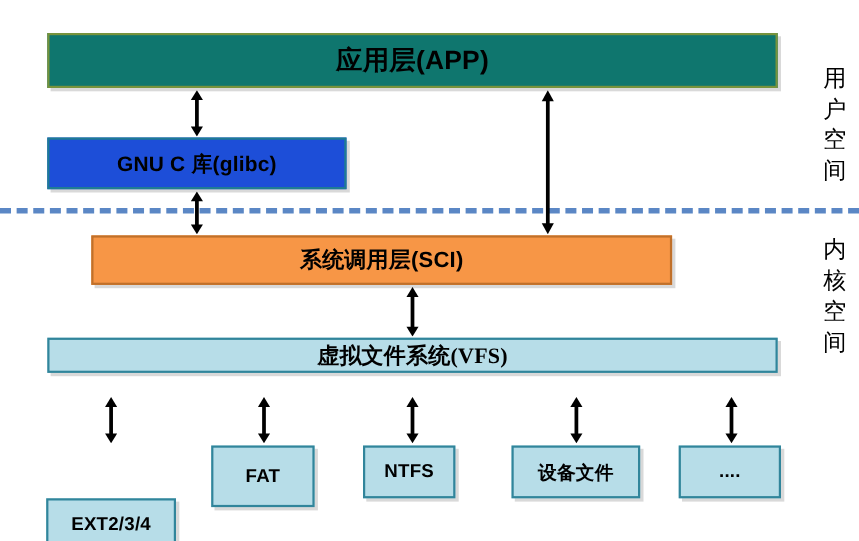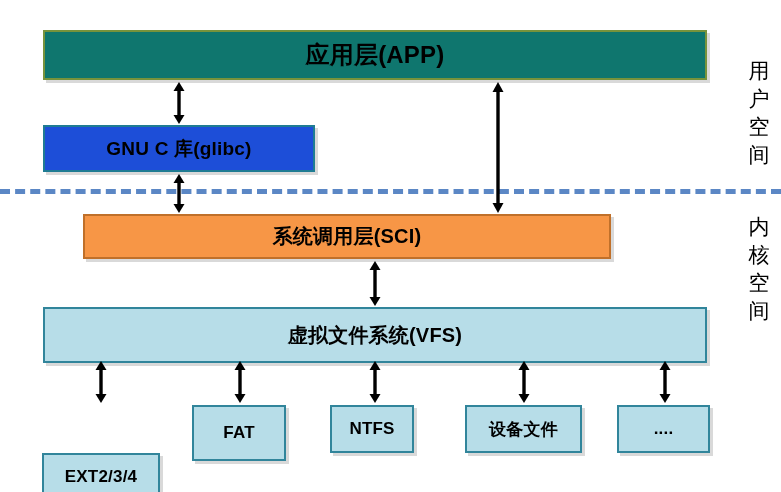--- a/index.html
+++ b/index.html
@@ -100,21 +100,21 @@
   </div>
 
   <div class="box box-teal shadowed" style="left:43px; top:125px; width:272px; height:47px;">
     <span>GNU C 库(glibc)</span>
   </div>
 
   <div class="box box-orange shadowed" style="left:43px; top:214px; width:528px; height:45px;margin-left:40px;">
     <span>系统调用层(SCI)</span>
   </div>
 
-  <div class="box box-lightblue shadowed" style="left:43px; top:307px; width:664px; height:56px;">
+  <div class="box box-lightblue shadowed" style="left:43px; top:307px; width:664px; height:32px;font-family:Liberation Serif, serif;">
     <span>虚拟文件系统(VFS)</span>
   </div>
 
   <div class="box box-leaf shadowed" style="left:42px; top:405px; width:118px; height:48px;margin-top:48px;">
     <span>EXT2/3/4</span>
   </div>
 
   <div class="box box-leaf shadowed" style="left:192px; top:405px; width:94px; height:56px;">
     <span>FAT</span>
   </div>

